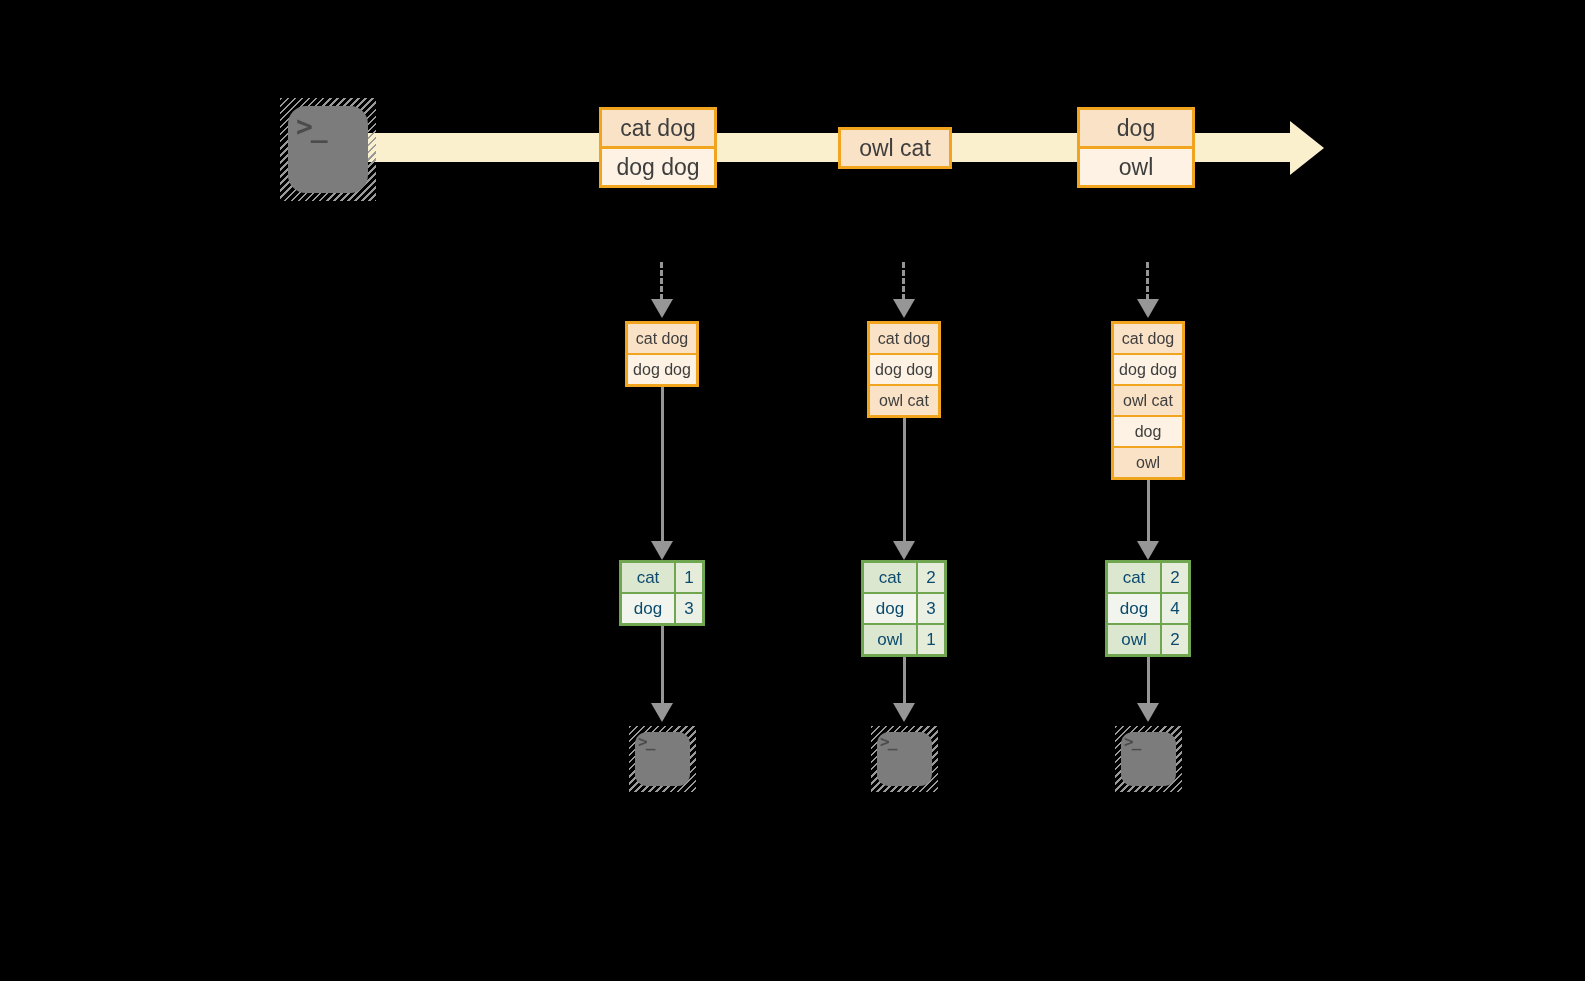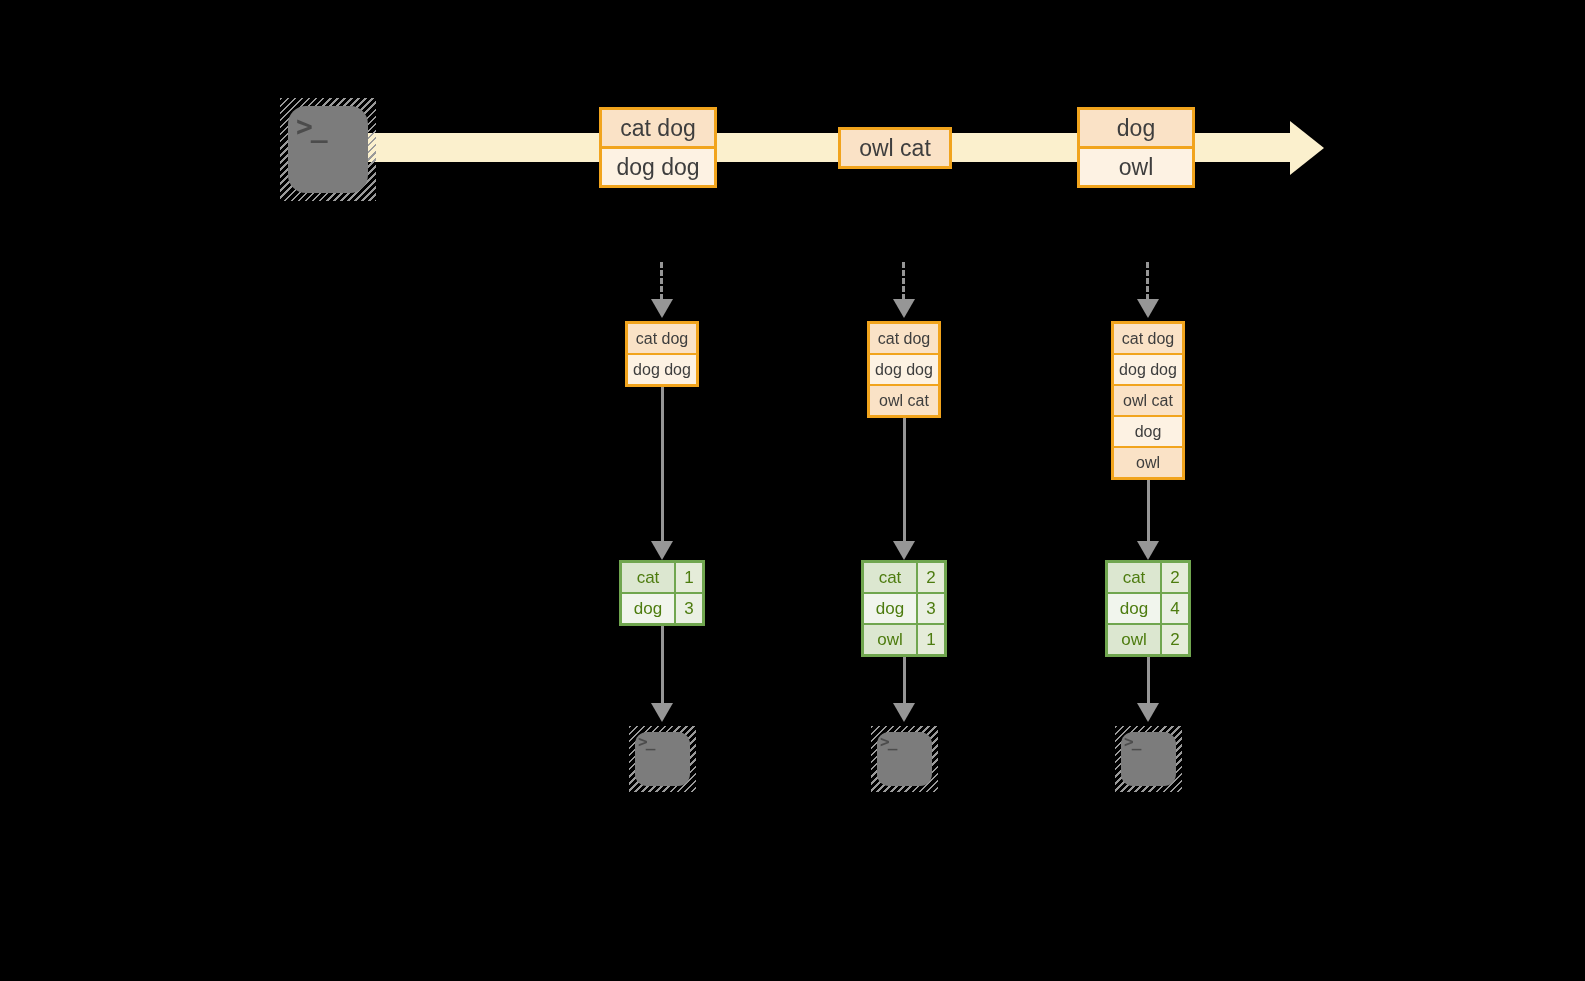--- a/index.html
+++ b/index.html
@@ -36,21 +36,21 @@
   .vdash{position:absolute;width:0;border-left:3px dashed #969696;z-index:2;}
   .vline{position:absolute;width:3px;background:#969696;z-index:2;}
   .ahead{position:absolute;width:0;height:0;z-index:2;transform:translateX(-50%);
     border-left:11px solid transparent;border-right:11px solid transparent;border-top:19px solid #969696;}
   
   .banner{position:absolute;left:694px;top:461px;width:418px;height:43px;background:#ffffff;z-index:1;
     display:flex;align-items:center;justify-content:center;font-size:30px;color:#262626;}
   
   .gtable{position:absolute;top:560px;display:grid;grid-template-columns:52px 26px;gap:2px;
     padding:3px;background:#70a64f;z-index:3;}
-  .gtable .c{height:29px;display:flex;align-items:center;justify-content:center;font-size:17px;color:#4d7c0f;}
+  .gtable .c{height:29px;display:flex;align-items:center;justify-content:center;font-size:17px;color:#0c4a6e;}
   .r0w{background:#dce7d0;} .r0n{background:#e5ecd9;}
   .r1w{background:#f1f5ed;} .r1n{background:#eaf0e3;}
 </style>
 </head>
 <body>
 
 <div class="stage">
 
   <div class="term big">
     <div class="body"></div>

